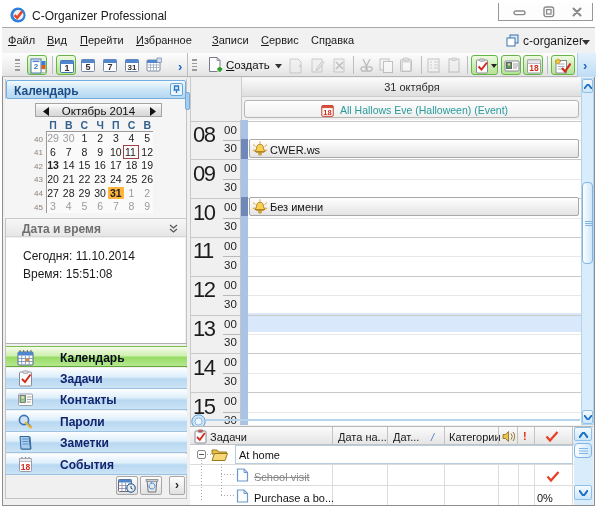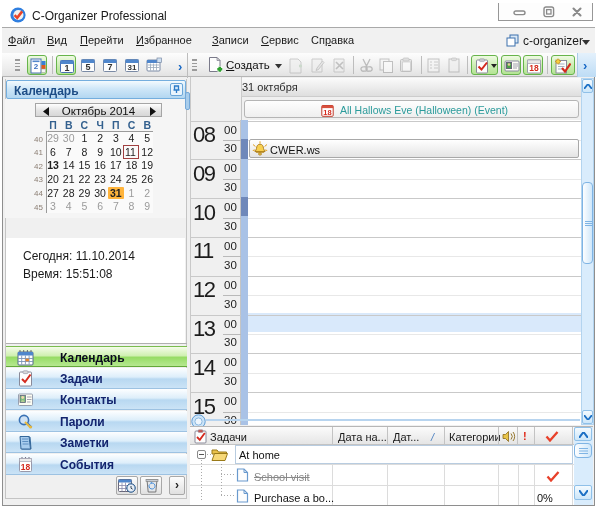--- a/index.html
+++ b/index.html
@@ -42,21 +42,21 @@
 .navbtn { position:absolute; left:0; width:181px; height:21px; }
 .navbtn .lbl { position:absolute; left:54px; top:4px; font-size:12px; font-weight:bold; color:#13246e; }
 .navbtn.blue { background:linear-gradient(#fdfeff,#ddeefa 45%,#b8d8f1 55%,#cbe3f6); border-bottom:1px solid #9dc2e2; }
 .navbtn.green { background:linear-gradient(#f4fce9,#d0f0b2 45%,#97dc66 55%,#b6e890); border-top:1px solid #7abc4e; border-bottom:1px solid #63a839; }
 .navbtn.green .lbl { color:#0a0a1e; }
 .navbtn svg { position:absolute; left:11px; top:2px; }
 #btmrow { position:absolute; left:1px; top:396px; width:180px; height:23px; }
 .sbtn { position:absolute; top:2px; height:19px; border:1px solid #a8a8a8; border-radius:2px; background:linear-gradient(#fdfdfd,#e0e0e0); }
 
 #main { position:absolute; left:188px; top:76px; width:391px; height:348px; background:#fff; border-left:1px solid #c9c9c9; }
-#dayhdr { position:absolute; left:50px; top:1px; width:341px; height:19px; background:linear-gradient(#fbfbfb,#dedede); border-bottom:1px solid #cccccc; border-left:1px solid #cccccc; font-size:11px; color:#2b2b2b; }
+#dayhdr { position:absolute; left:50px; top:1px; width:341px; height:19px; background:linear-gradient(#fbfbfb,#dedede); border-bottom:1px solid #cccccc; border-left:1px solid #cccccc; font-size:11px; color:#2b2b2b; text-align:center; }
 #banner { position:absolute; left:53px; top:23px; width:335px; height:18px; background:linear-gradient(#fefefe,#efefef); border:1px solid #b5b5b5; border-radius:3px; font-size:10.5px; color:#2a9b9b; }
 #grid { position:absolute; left:0; top:43px; width:391px; height:305px; overflow:hidden; }
 #gutter { position:absolute; left:0; top:0; width:50px; height:100%; background:#f0f0f0; border-right:1px solid #c5c5c5; }
 .hrline { position:absolute; left:0; width:100%; height:1px; background:#c9c9c9; }
 .hhline { position:absolute; left:50px; right:0; height:1px; background:#e8e8e8; }
 .hnum { position:absolute; left:2px; font-size:22px; color:#1c1c1c; letter-spacing:-1.5px;}
 .hsm { position:absolute; left:33px; font-size:11.5px; color:#1c1c1c; }
 .gln { position:absolute; left:32px; width:18px; height:1px; background:#b9b9b9; }
 #bluecol { position:absolute; left:50px; top:0; width:7px; height:100%; background:#a9c2e6; }
 .bseg { position:absolute; left:50px; width:7px; background:#6f88ba; }
@@ -329,20 +329,26 @@
       <span class="mini gray" style="left:118.5px;top:108.5px">1</span>
       <span class="mini gray" style="left:134.2px;top:108.5px">2</span>
       <span class="wnum" style="left:28px;top:124.6px">45</span>
       <span class="mini gray" style="left:40.0px;top:122.1px">3</span>
       <span class="mini gray" style="left:55.7px;top:122.1px">4</span>
       <span class="mini gray" style="left:71.4px;top:122.1px">5</span>
       <span class="mini gray" style="left:87.1px;top:122.1px">6</span>
       <span class="mini gray" style="left:102.8px;top:122.1px">7</span>
       <span class="mini gray" style="left:118.5px;top:122.1px">8</span>
       <span class="mini gray" style="left:134.2px;top:122.1px">9</span>
+    </div>
+    <div id="dtsec">
+      <div class="t">Дата и время</div>
+      <svg class="abs" style="right:8px;top:5px" width="9" height="9" viewBox="0 0 9 9">
+          <path d="M1 1 L4.5 4 L8 1 M1 5 L4.5 8 L8 5" stroke="#555" stroke-width="1.2" fill="none"></path>
+        </svg>
     </div>
     <div id="dtwhite">
       <div class="abs" style="left:17px;top:11px">Сегодня: 11.10.2014</div>
       <div class="abs" style="left:17px;top:29px">Время: 15:51:08</div>
     </div>
     <div id="navbox">
       <div class="navbtn green" style="top:2px">
         <svg width="17" height="17" viewBox="0 0 17 17">
             <rect x="1" y="3" width="15" height="13" rx="1" fill="#fff" stroke="#55698a"></rect>
             <rect x="1" y="3" width="15" height="3.5" fill="#4f86cc"></rect>
@@ -489,20 +495,31 @@
           <svg class="abs" style="left:2px;top:1px" width="16" height="15" viewBox="0 0 16 15">
             <g stroke="#e0a020" stroke-width="1">
               <path d="M1 3.5 l2.4 2 M8 0.3 v2.2 M15 3.5 l-2.4 2 M0.8 9.5 l2.6 -0.6 M15.2 9.5 l-2.6 -0.6"></path>
             </g>
             <path d="M8 3.2 c-2.3 0 -3.3 1.8 -3.5 4.2 c-0.1 1.2 -0.5 1.9 -1.2 2.6 l-0.4 0.5 h10.2 l-0.4 -0.5 c-0.7 -0.7 -1.1 -1.4 -1.2 -2.6 C11.3 5 10.3 3.2 8 3.2 z" fill="#f8d050" stroke="#a87818" stroke-width="0.9"></path>
             <path d="M4.2 10.5 h7.6 v1 h-7.6 z" fill="#e8b830" stroke="#a87818" stroke-width="0.6"></path>
             <ellipse cx="8" cy="13" rx="1.5" ry="1.1" fill="#f8d050" stroke="#a87818" stroke-width="0.8"></ellipse>
           </svg>
           <span class="abs" style="left:20px;top:3.5px">CWER.ws</span>
         </div>
+    <div class="event" style="top:76.5px">
+          <svg class="abs" style="left:2px;top:1px" width="16" height="15" viewBox="0 0 16 15">
+            <g stroke="#e0a020" stroke-width="1">
+              <path d="M1 3.5 l2.4 2 M8 0.3 v2.2 M15 3.5 l-2.4 2 M0.8 9.5 l2.6 -0.6 M15.2 9.5 l-2.6 -0.6"></path>
+            </g>
+            <path d="M8 3.2 c-2.3 0 -3.3 1.8 -3.5 4.2 c-0.1 1.2 -0.5 1.9 -1.2 2.6 l-0.4 0.5 h10.2 l-0.4 -0.5 c-0.7 -0.7 -1.1 -1.4 -1.2 -2.6 C11.3 5 10.3 3.2 8 3.2 z" fill="#f8d050" stroke="#a87818" stroke-width="0.9"></path>
+            <path d="M4.2 10.5 h7.6 v1 h-7.6 z" fill="#e8b830" stroke="#a87818" stroke-width="0.6"></path>
+            <ellipse cx="8" cy="13" rx="1.5" ry="1.1" fill="#f8d050" stroke="#a87818" stroke-width="0.8"></ellipse>
+          </svg>
+          <span class="abs" style="left:20px;top:3.5px">Без имени</span>
+        </div>
     </div>
 
     <div class="abs" style="left:15px;top:341.5px;width:374px;height:2px;background:#b7d4ef"></div>
     <svg class="abs" style="left:0px;top:337px" width="15" height="15" viewBox="0 0 15 15">
         <circle cx="7.5" cy="7.5" r="6.7" fill="#cde4f7" stroke="#5c9bd5"></circle>
         <circle cx="7.5" cy="7.5" r="3.6" fill="#eef6fd" stroke="#8ab8e0"></circle>
       </svg>
   </div>
 
   <div class="vsb" style="left:579px;top:77px;width:13px;height:347px">

